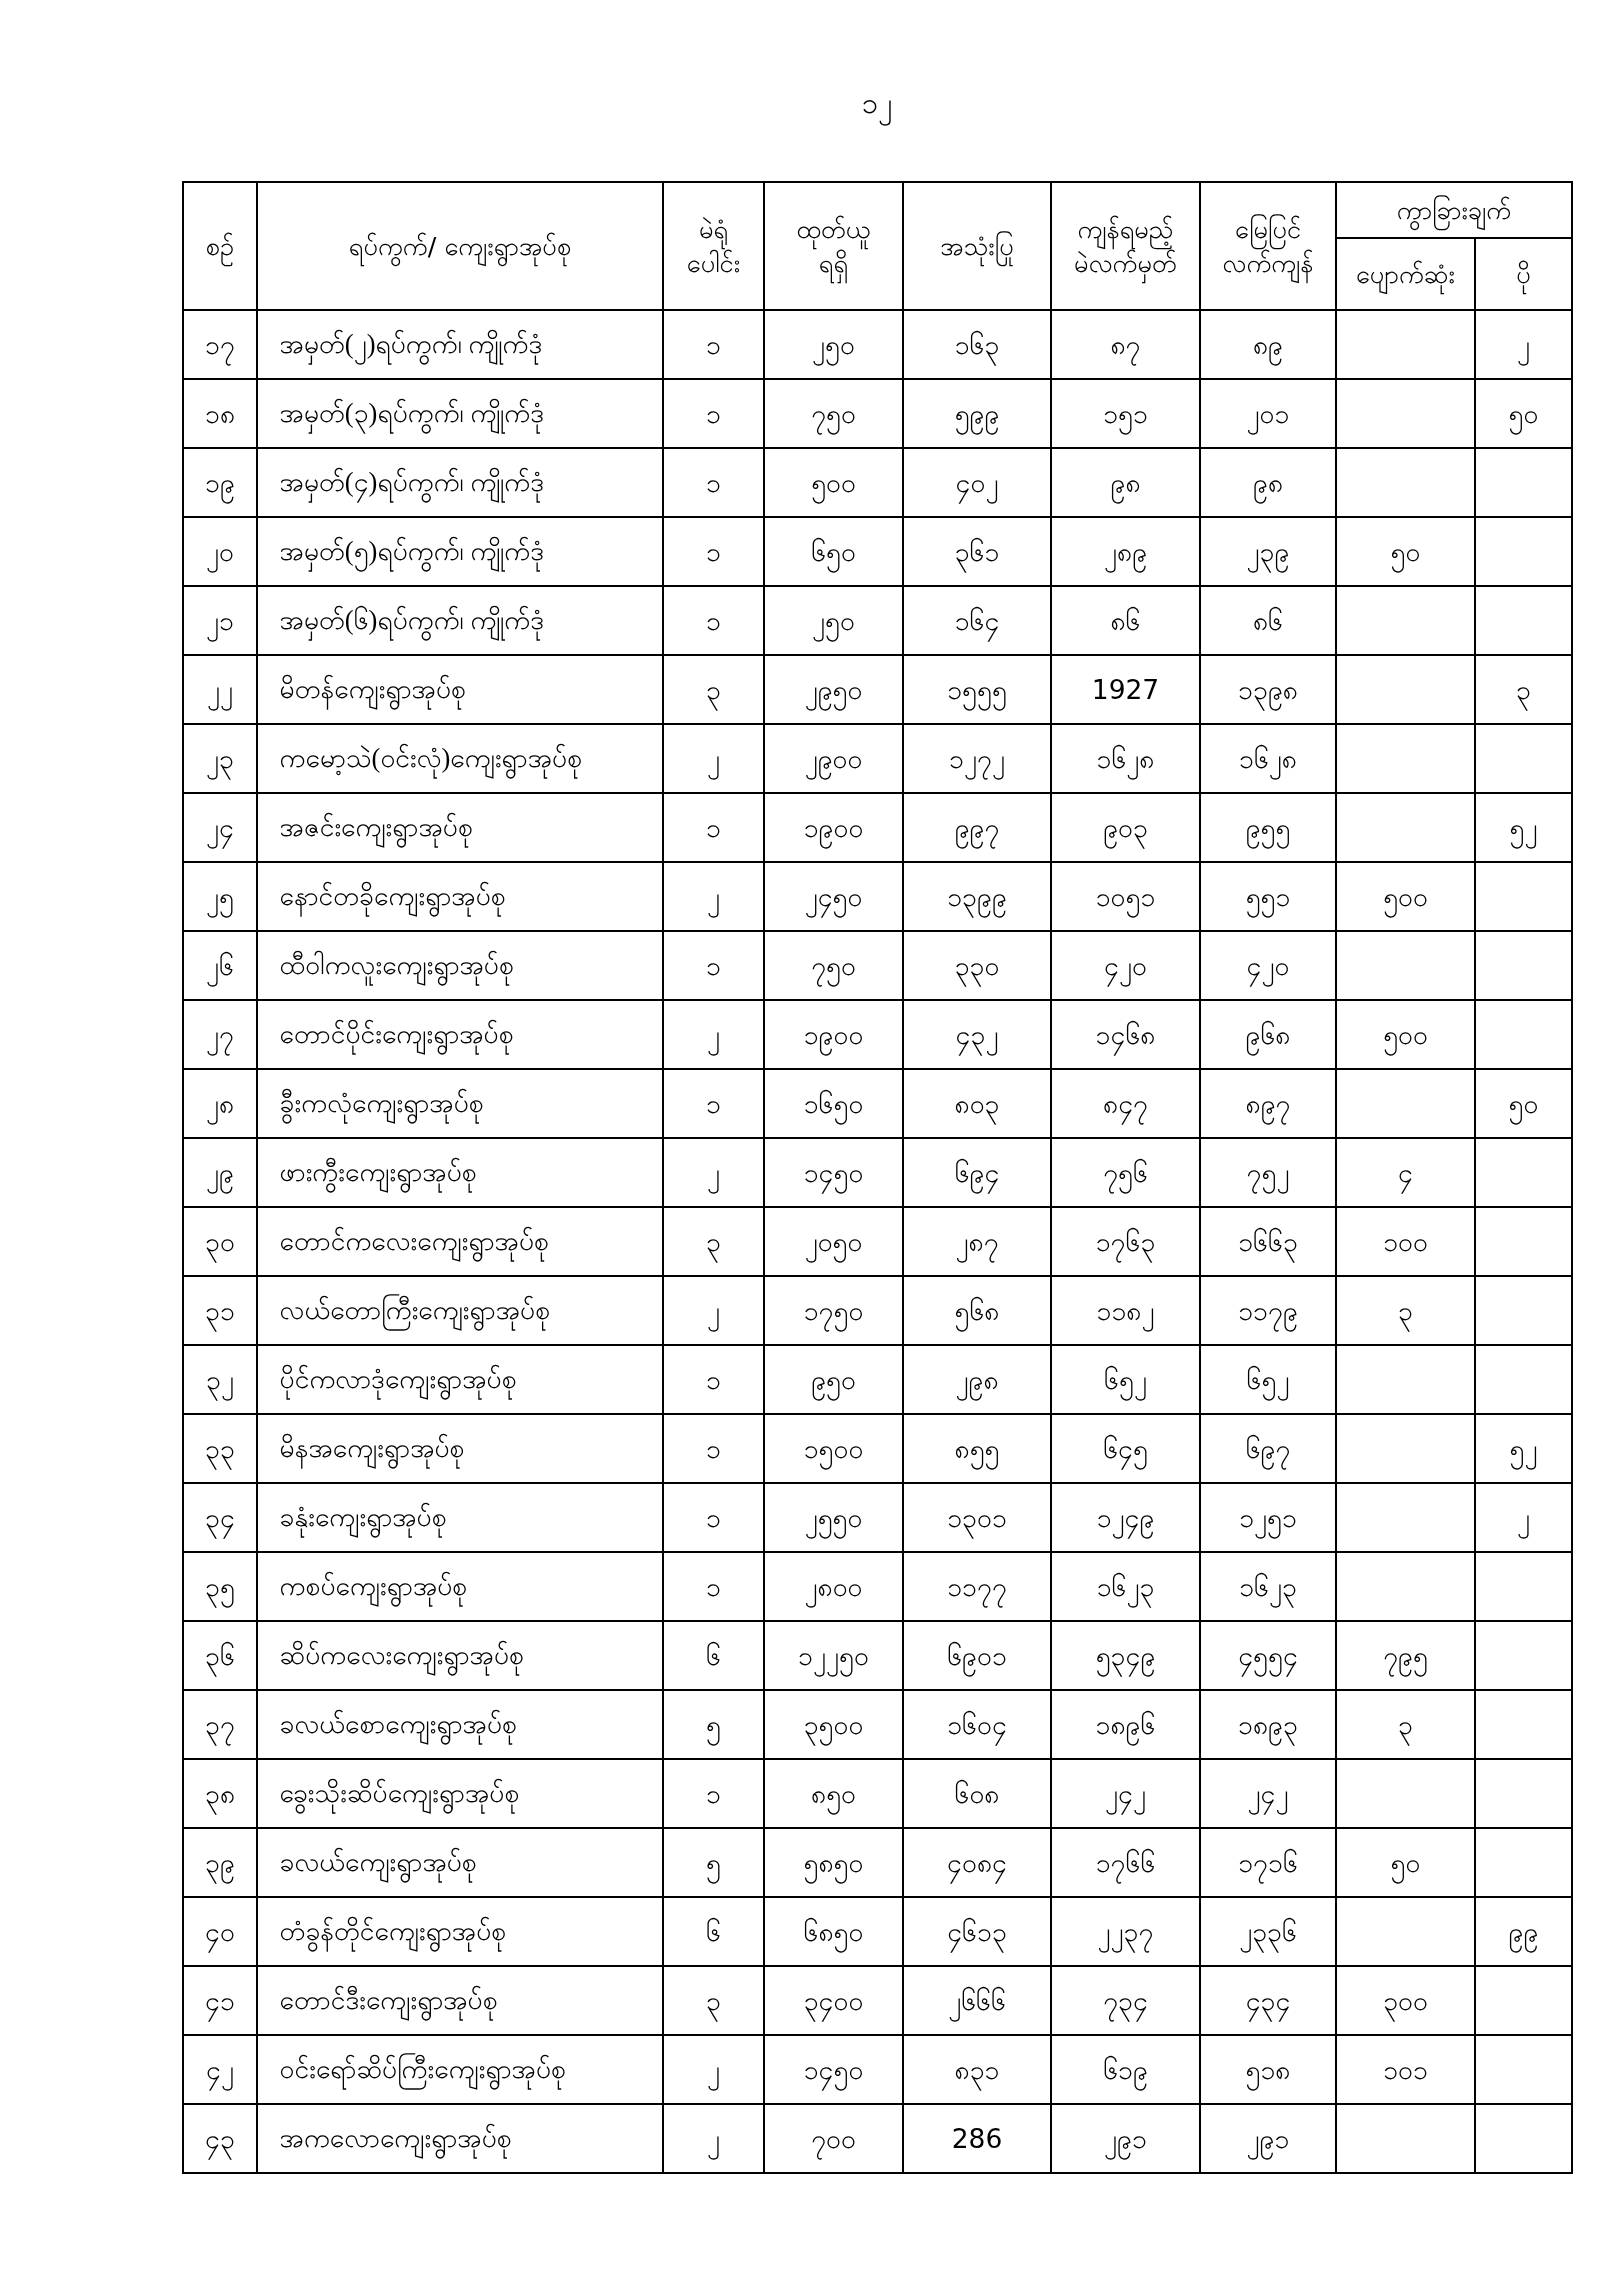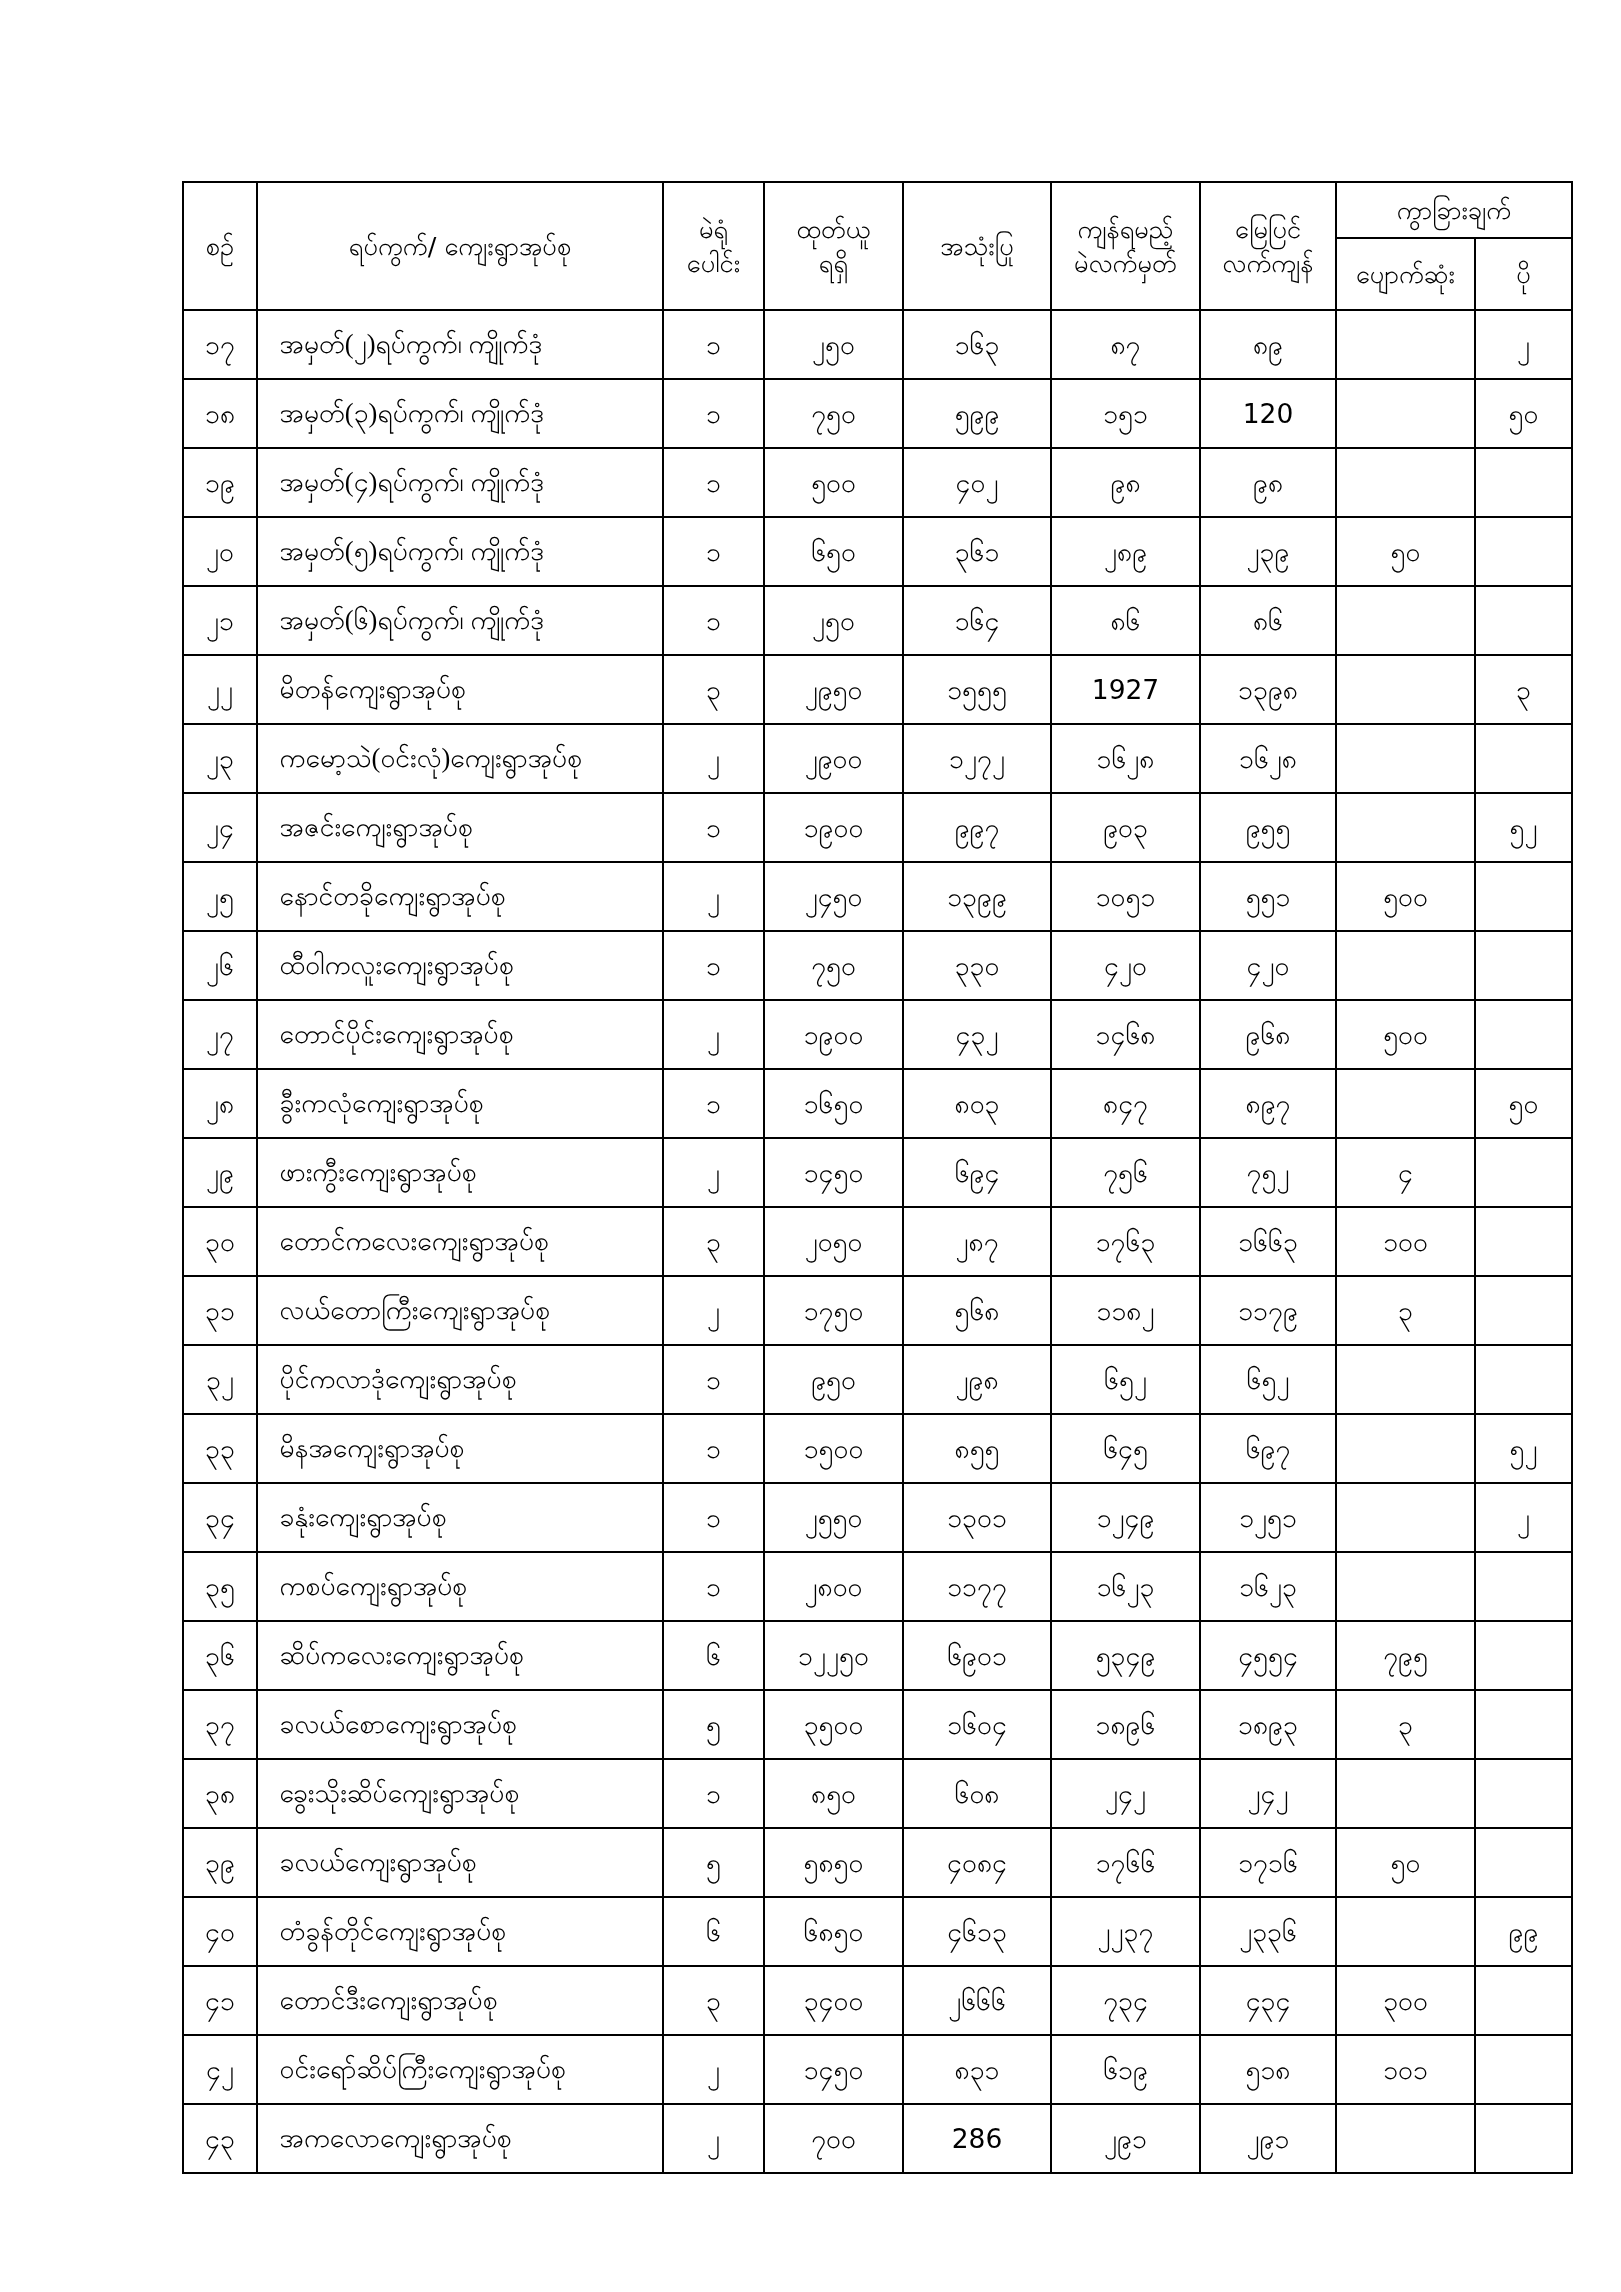--- a/index.html
+++ b/index.html
@@ -62,20 +62,21 @@
     padding-right: 5.9px;
     font-family: Liberation Serif, serif;
   }
   tbody td.c-no { text-align: center; }
 </style>
 </head>
 <body>
 
 <div class="page">
 
+  <div class="page-number">၁၂</div>
 
   <table class="results">
     <colgroup>
       <col style="width:74px">
       <col style="width:406px">
       <col style="width:101px">
       <col style="width:139px">
       <col style="width:148px">
       <col style="width:149px">
       <col style="width:136px">
@@ -114,21 +115,21 @@
           <td class="c-lost"></td>
           <td class="c-extra">၂</td>
         </tr>
         <tr>
           <td class="c-no">၁၈</td>
           <td class="c-name">အမှတ်(၃)ရပ်ကွက်၊ ကျိုက်ဒုံ</td>
           <td class="c-stations">၁</td>
           <td class="c-received">၇၅၀</td>
           <td class="c-used">၅၉၉</td>
           <td class="c-remaining">၁၅၁</td>
-          <td class="c-ground">120</td>
+          <td class="c-ground">၂၀၁</td>
           <td class="c-lost"></td>
           <td class="c-extra">၅၀</td>
         </tr>
         <tr>
           <td class="c-no">၁၉</td>
           <td class="c-name">အမှတ်(၄)ရပ်ကွက်၊ ကျိုက်ဒုံ</td>
           <td class="c-stations">၁</td>
           <td class="c-received">၅၀၀</td>
           <td class="c-used">၄၀၂</td>
           <td class="c-remaining">၉၈</td>

